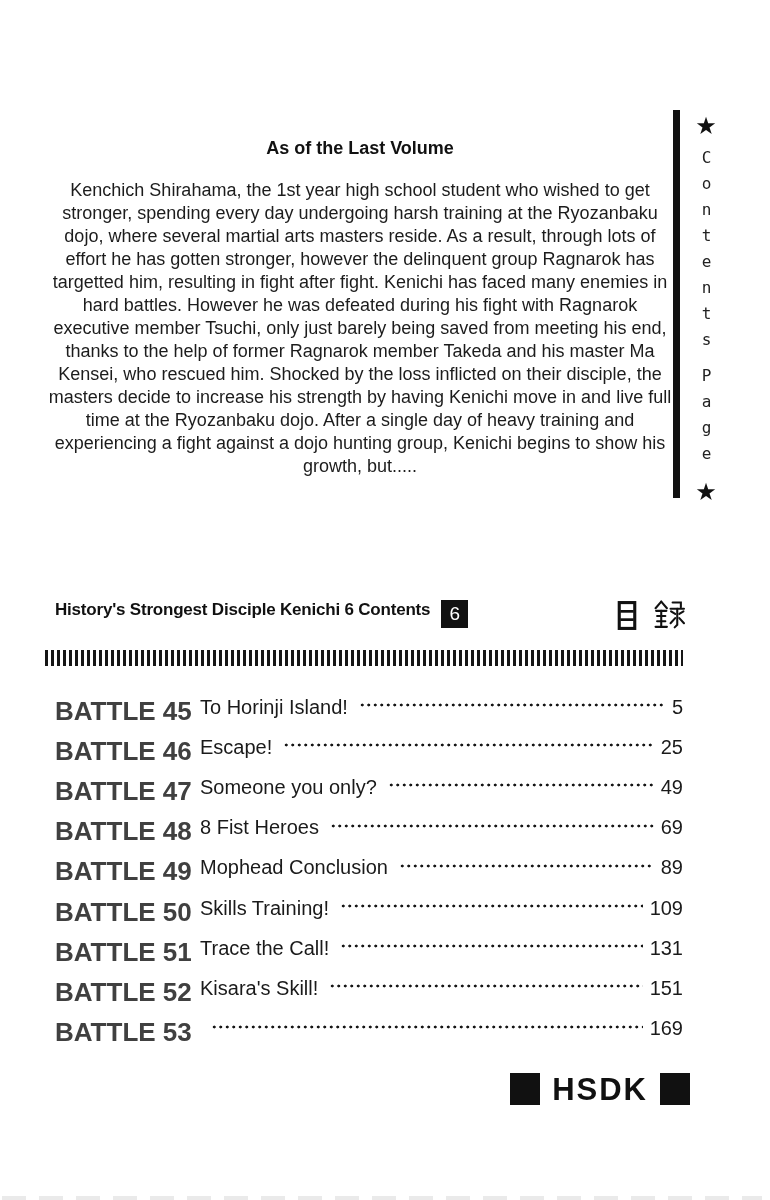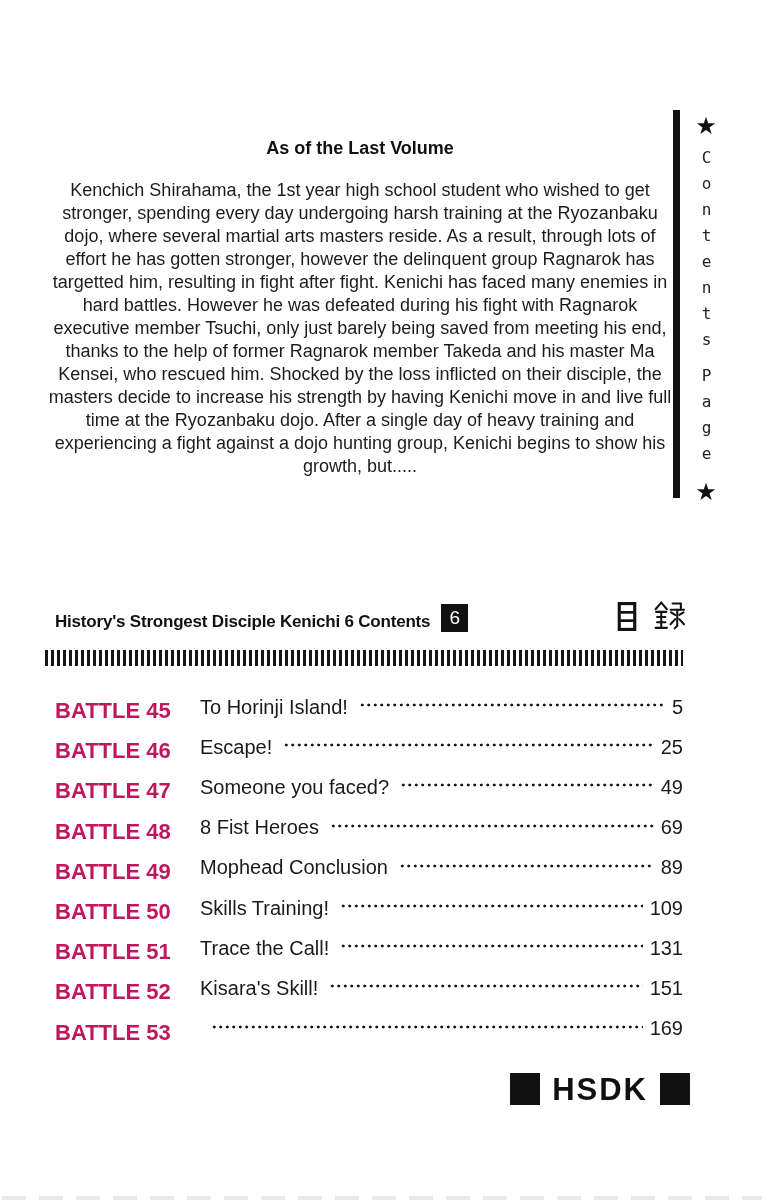--- a/index.html
+++ b/index.html
@@ -41,21 +41,21 @@
   }
   .side-word {
     writing-mode:vertical-rl; text-orientation:upright;
     font-family:"DejaVu Sans Mono", monospace;
     font-size:16px; letter-spacing:7px; line-height:1; color:#222;
   }
 
   
   .contents-header {
     position:absolute; left:55px; top:600px; width:630px; height:32px;
-    display:flex; align-items:flex-end;
+    display:flex; align-items:flex-start;
   }
   .contents-title {
     font-size:17px; font-weight:bold; letter-spacing:-0.2px; color:#111;
     white-space:nowrap;
   }
   .volume-badge {
     margin-left:11px; width:27px; height:28px;
     background:#111; color:#fff;
     display:flex; align-items:center; justify-content:center;
     font-size:19px;
@@ -69,21 +69,21 @@
     background:repeating-linear-gradient(90deg, #161616 0 3px, #ffffff 3px 6px);
   }
 
   
   .toc { position:absolute; left:55px; top:687px; width:628px; }
   .toc-row {
     height:40.2px; display:flex; align-items:center;
   }
   .toc-label {
     width:145px; flex:0 0 145px;
-    font-size:22px; font-weight:bold; color:#be185d;
+    font-size:26px; font-weight:bold; color:#404040;
     white-space:nowrap;
     margin-top:8px;
   }
   .toc-title { font-size:20px; color:#1a1a1a; white-space:nowrap; }
   .toc-dots {
     flex:1; height:18px; margin:0 7px 0 11px; transform:translateY(-2px);
     background-image:radial-gradient(circle, #151515 1.3px, transparent 1.7px);
     background-size:6.5px 18px; background-repeat:repeat-x; background-position:0 center;
   }
   .toc-page { font-size:20px; color:#1a1a1a; white-space:nowrap; text-align:right; }
@@ -164,21 +164,21 @@
     <span class="toc-page">5</span>
   </div>
   <div class="toc-row">
     <span class="toc-label">BATTLE 46</span>
     <span class="toc-title">Escape!</span>
     <span class="toc-dots"></span>
     <span class="toc-page">25</span>
   </div>
   <div class="toc-row">
     <span class="toc-label">BATTLE 47</span>
-    <span class="toc-title">Someone you faced?</span>
+    <span class="toc-title">Someone you only?</span>
     <span class="toc-dots"></span>
     <span class="toc-page">49</span>
   </div>
   <div class="toc-row">
     <span class="toc-label">BATTLE 48</span>
     <span class="toc-title">8 Fist Heroes</span>
     <span class="toc-dots"></span>
     <span class="toc-page">69</span>
   </div>
   <div class="toc-row">

